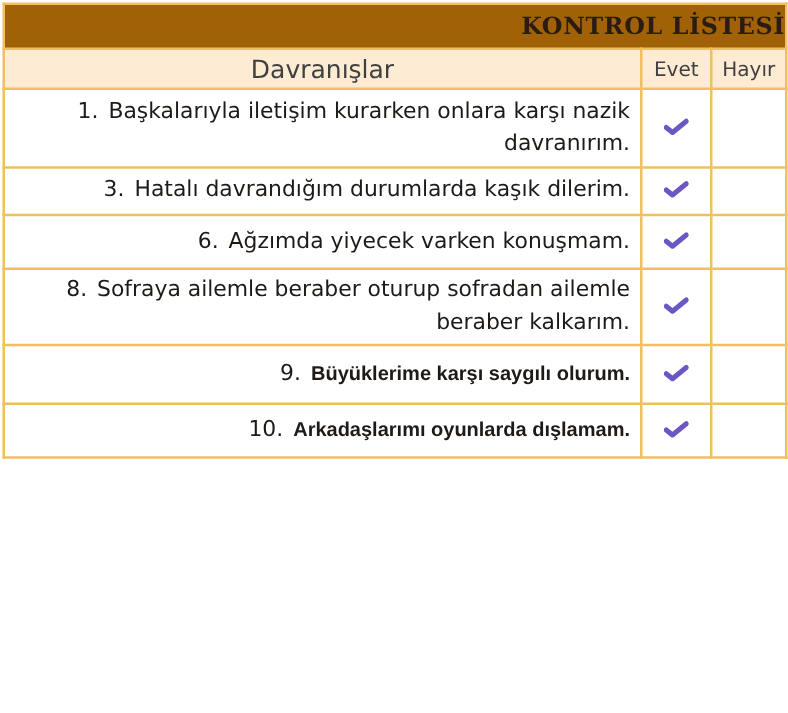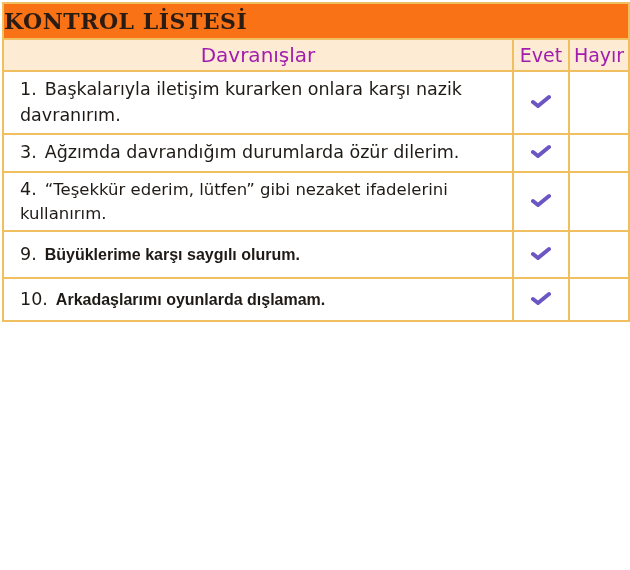--- a/index.html
+++ b/index.html
@@ -1,22 +1,22 @@
 <!DOCTYPE html>
 <html><head>
 <meta charset="utf-8">
 <style>
   html, body { margin:0; padding:0; background:#ffffff; }
   body { width:630px; height:570px; overflow:hidden; font-family:"DejaVu Sans", sans-serif; }
   .sheet { position:absolute; left:2px; top:2px; width:626px; height:566px; }
   table { border-collapse:collapse; width:626px; table-layout:fixed; }
-  td, th { border:2px solid #f0c060; padding:0; }
-  .title-row th { background:#f97316; height:34px; font-family:"DejaVu Serif", serif; font-weight:bold; font-size:22px; color:#2a1c12; letter-spacing:0.5px; text-align:left; }
-  .head-row th { background:#fdebd3; height:30px; font-weight:normal; font-size:20px; color:#a21caf; text-align:center; }
-  .head-row th.yn { font-size:19px; }
+  td, th { border:2px solid #f0c060; padding:0;text-align:right; }
+  .title-row th { background:#a16207; height:34px; font-family:"DejaVu Serif", serif; font-weight:bold; font-size:19px; color:#2a1c12; letter-spacing:0.5px; text-align:right; }
+  .head-row th { background:#fdebd3; height:30px; font-weight:normal; font-size:20px; color:#404040; text-align:center; }
+  .head-row th.yn { font-size:16px; }
   td.txt { font-size:17.5px; color:#1f1a16; padding:4px 8px 4px 16px; line-height:1.45; vertical-align:middle; }
   td.txt.bold { font-family:"Liberation Sans", sans-serif; font-weight:bold; font-size:16px;border-radius:15px; }
   td.txt .num { font-weight:normal; font-family:"DejaVu Sans", sans-serif; font-size:17.5px; margin-right:8px; }
   td.chk { text-align:center; vertical-align:middle; }
   td.empty { }
   .check { display:inline-block; width:20px; height:16px; }
 </style>
 </head>
 <body>
 
@@ -39,28 +39,35 @@
   </thead>
   <tbody>
     <tr style="height:63px">
       <td class="txt"><span class="num">1.</span><span>Başkalarıyla iletişim kurarken onlara karşı nazik davranırım.</span></td>
       <td class="chk"><svg class="check" viewBox="0 0 20 16">
               <path d="M2 9 L7 13 L18 4" fill="none" stroke="#6b56c3" stroke-width="4" stroke-linecap="round" stroke-linejoin="round"></path>
             </svg></td>
       <td class="empty"></td>
     </tr>
     <tr style="height:38px">
-      <td class="txt"><span class="num">3.</span><span>Ağzımda davrandığım durumlarda özür dilerim.</span></td>
+      <td class="txt"><span class="num">3.</span><span>Hatalı davrandığım durumlarda kaşık dilerim.</span></td>
       <td class="chk"><svg class="check" viewBox="0 0 20 16">
               <path d="M2 9 L7 13 L18 4" fill="none" stroke="#6b56c3" stroke-width="4" stroke-linecap="round" stroke-linejoin="round"></path>
             </svg></td>
       <td class="empty"></td>
     </tr>
-    <tr style="height:37px">
-      <td class="txt" style="font-size:16.5px"><span class="num">4.</span><span>“Teşekkür ederim, lütfen” gibi nezaket ifadelerini kullanırım.</span></td>
+    <tr style="height:43px">
+      <td class="txt"><span class="num">6.</span><span>Ağzımda yiyecek varken konuşmam.</span></td>
+      <td class="chk"><svg class="check" viewBox="0 0 20 16">
+              <path d="M2 9 L7 13 L18 4" fill="none" stroke="#6b56c3" stroke-width="4" stroke-linecap="round" stroke-linejoin="round"></path>
+            </svg></td>
+      <td class="empty"></td>
+    </tr>
+    <tr style="height:61px">
+      <td class="txt"><span class="num">8.</span><span>Sofraya ailemle beraber oturup sofradan ailemle beraber kalkarım.</span></td>
       <td class="chk"><svg class="check" viewBox="0 0 20 16">
               <path d="M2 9 L7 13 L18 4" fill="none" stroke="#6b56c3" stroke-width="4" stroke-linecap="round" stroke-linejoin="round"></path>
             </svg></td>
       <td class="empty"></td>
     </tr>
     <tr style="height:47px">
       <td class="txt bold"><span class="num">9.</span><span>Büyüklerime karşı saygılı olurum.</span></td>
       <td class="chk"><svg class="check" viewBox="0 0 20 16">
               <path d="M2 9 L7 13 L18 4" fill="none" stroke="#6b56c3" stroke-width="4" stroke-linecap="round" stroke-linejoin="round"></path>
             </svg></td>

